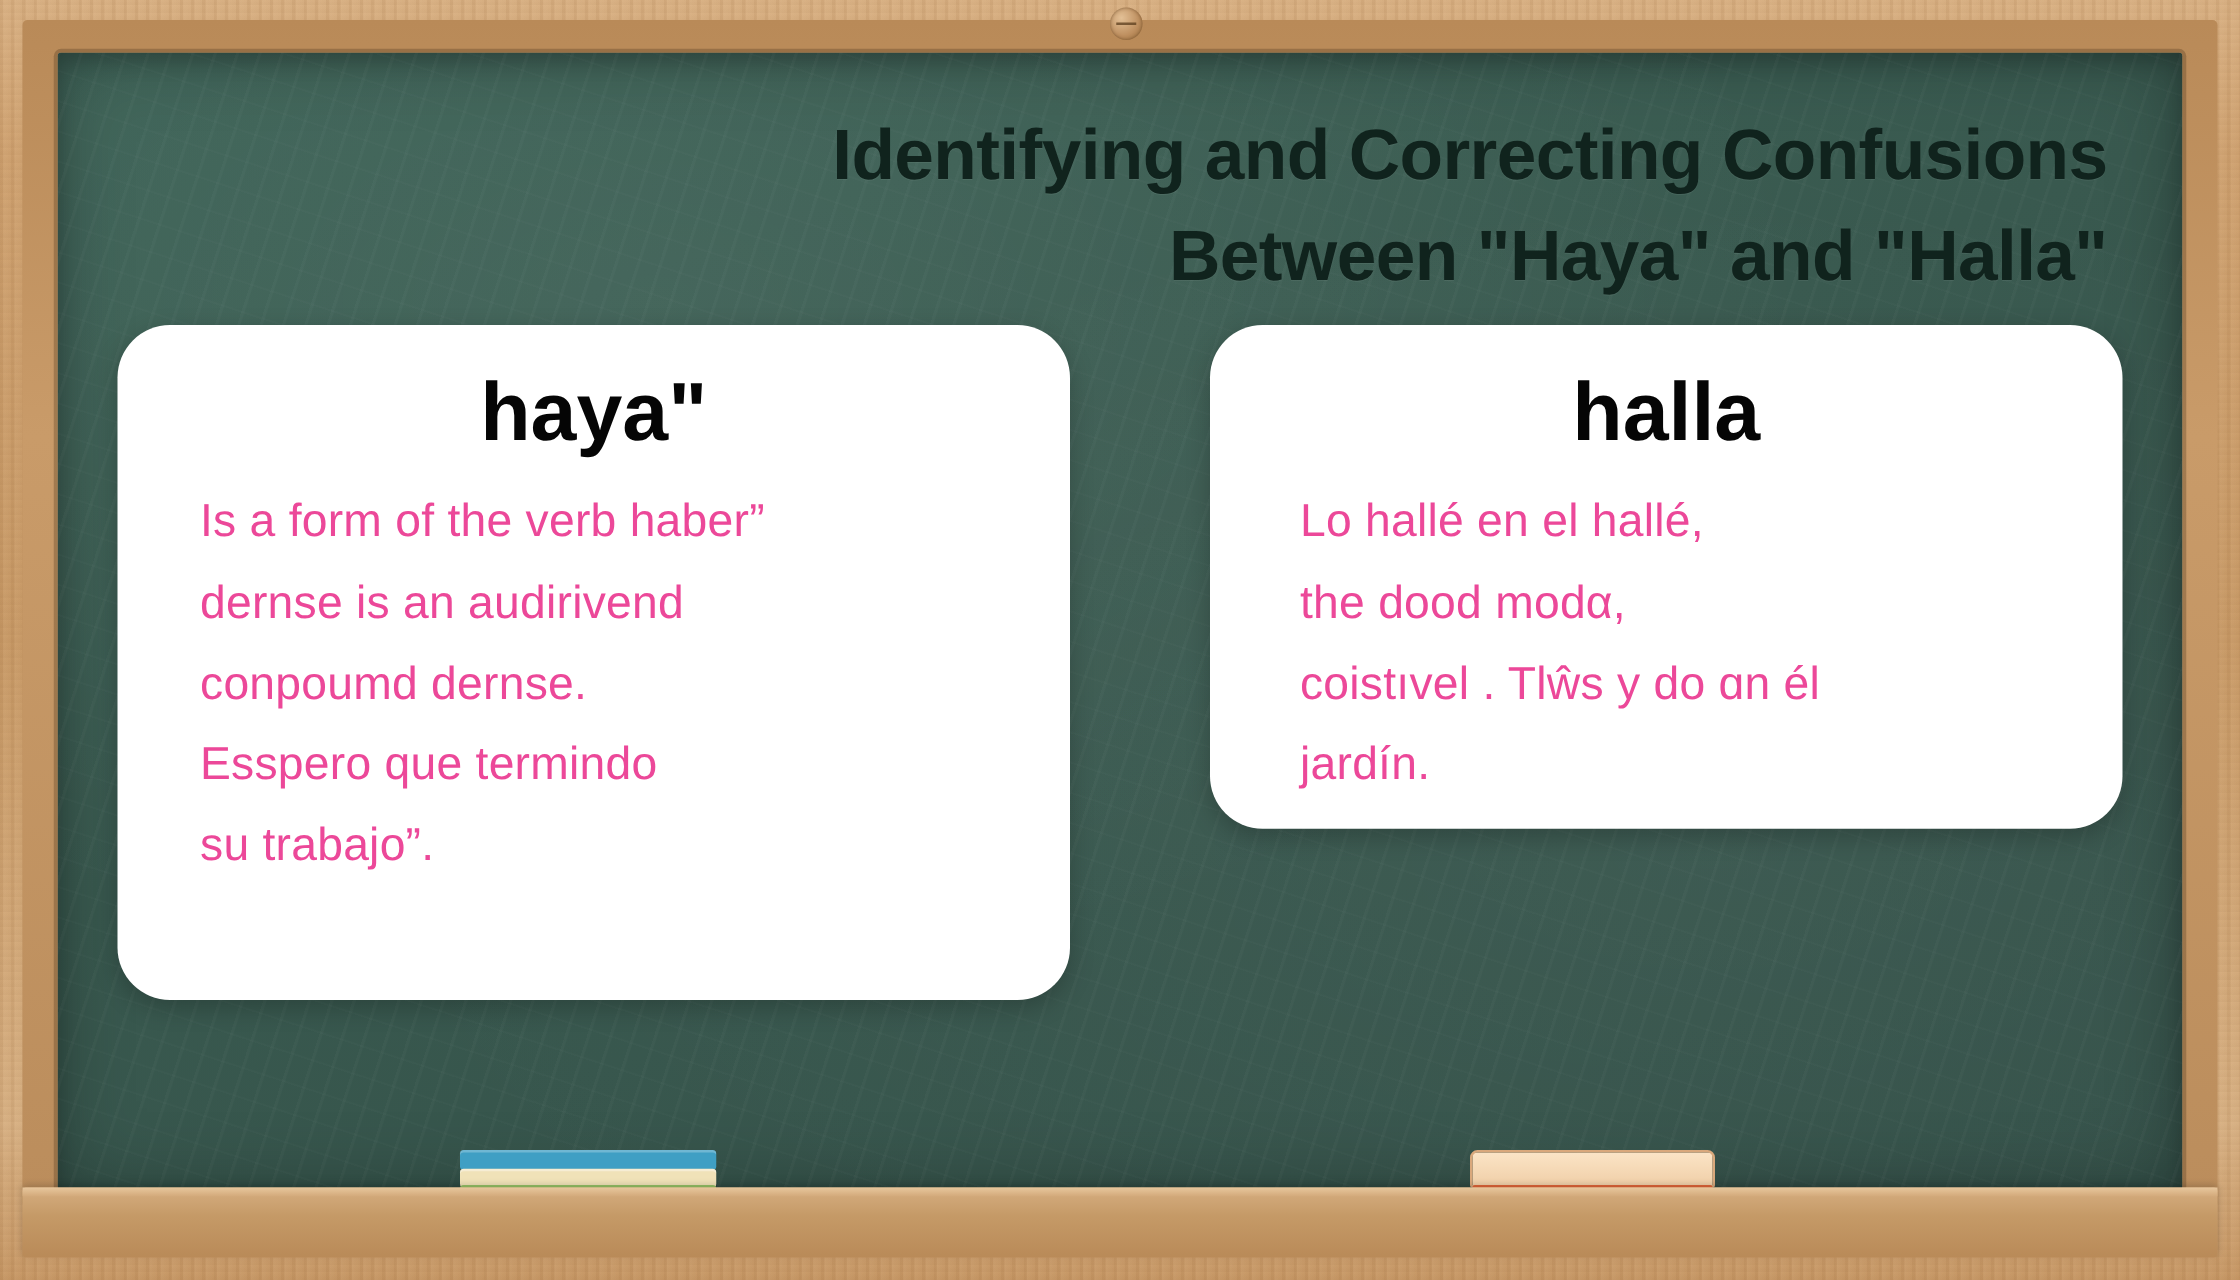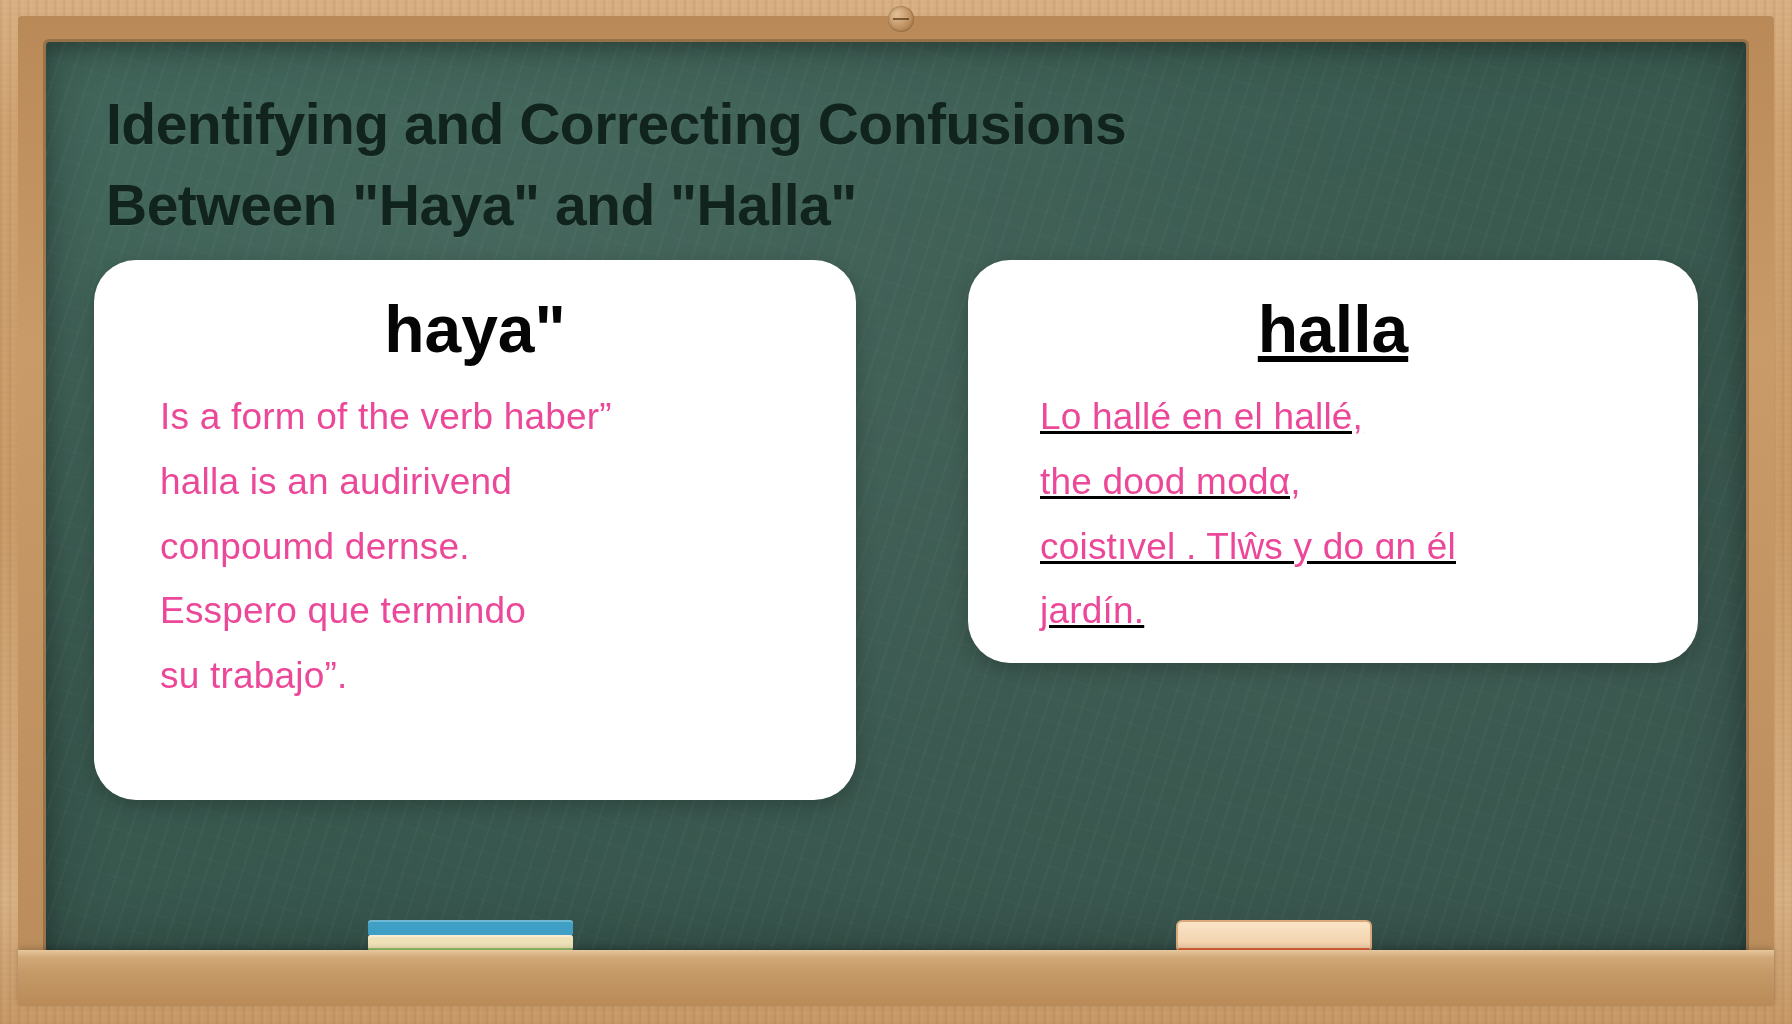--- a/index.html
+++ b/index.html
@@ -82,21 +82,21 @@
       repeating-linear-gradient(18deg, rgba(255,255,255,0.016) 0px, rgba(255,255,255,0.016) 1px, rgba(255,255,255,0) 2px, rgba(255,255,255,0) 23px);
     pointer-events: none;
   }
 
   
   .title {
     position: absolute;
     left: 60px;
     top: 42px;
     width: 1580px;
-    text-align: left;
+    text-align: right;
     color: #10231d;
     font-weight: bold;
     font-size: 57px;
     line-height: 1.42;
     letter-spacing: -0.5px;
     text-shadow: 0 1px 0 rgba(255,255,255,0.06);
   }
 
   
   .cards {
@@ -116,21 +116,20 @@
     box-sizing: border-box;
     padding: 24px 34px 30px 34px;
   }
   .card.left {
     width: 762px;
     height: 540px;
   }
   .card.right {
     width: 730px;
     height: 403px;
-    text-decoration: underline;
   }
   .card-title {
     text-align: center;
     font-weight: bold;
     font-size: 66px;
     line-height: 1.2;
     color: #050505;
     margin: 6px 0 16px 0;
   }
   .card-body {
@@ -255,21 +254,21 @@
       <div>Identifying and Correcting Confusions</div>
       <div>Between "Haya" and "Halla"</div>
     </div>
 
     <div class="cards">
 
       <div class="card left">
         <div class="card-title">haya"</div>
         <div class="card-body">
           <div class="line">Is a form of the verb haber”</div>
-          <div class="line">halla  is  an  audirivend</div>
+          <div class="line">dernse  is  an  audirivend</div>
           <div class="line">conpoumd  dernse.</div>
           <div class="line">Esspero que termindo</div>
           <div class="line">su trabajo”.</div>
         </div>
       </div>
 
       <div class="card right">
         <div class="card-title">halla</div>
         <div class="card-body">
           <div class="line">Lo hallé en el hallé,</div>

